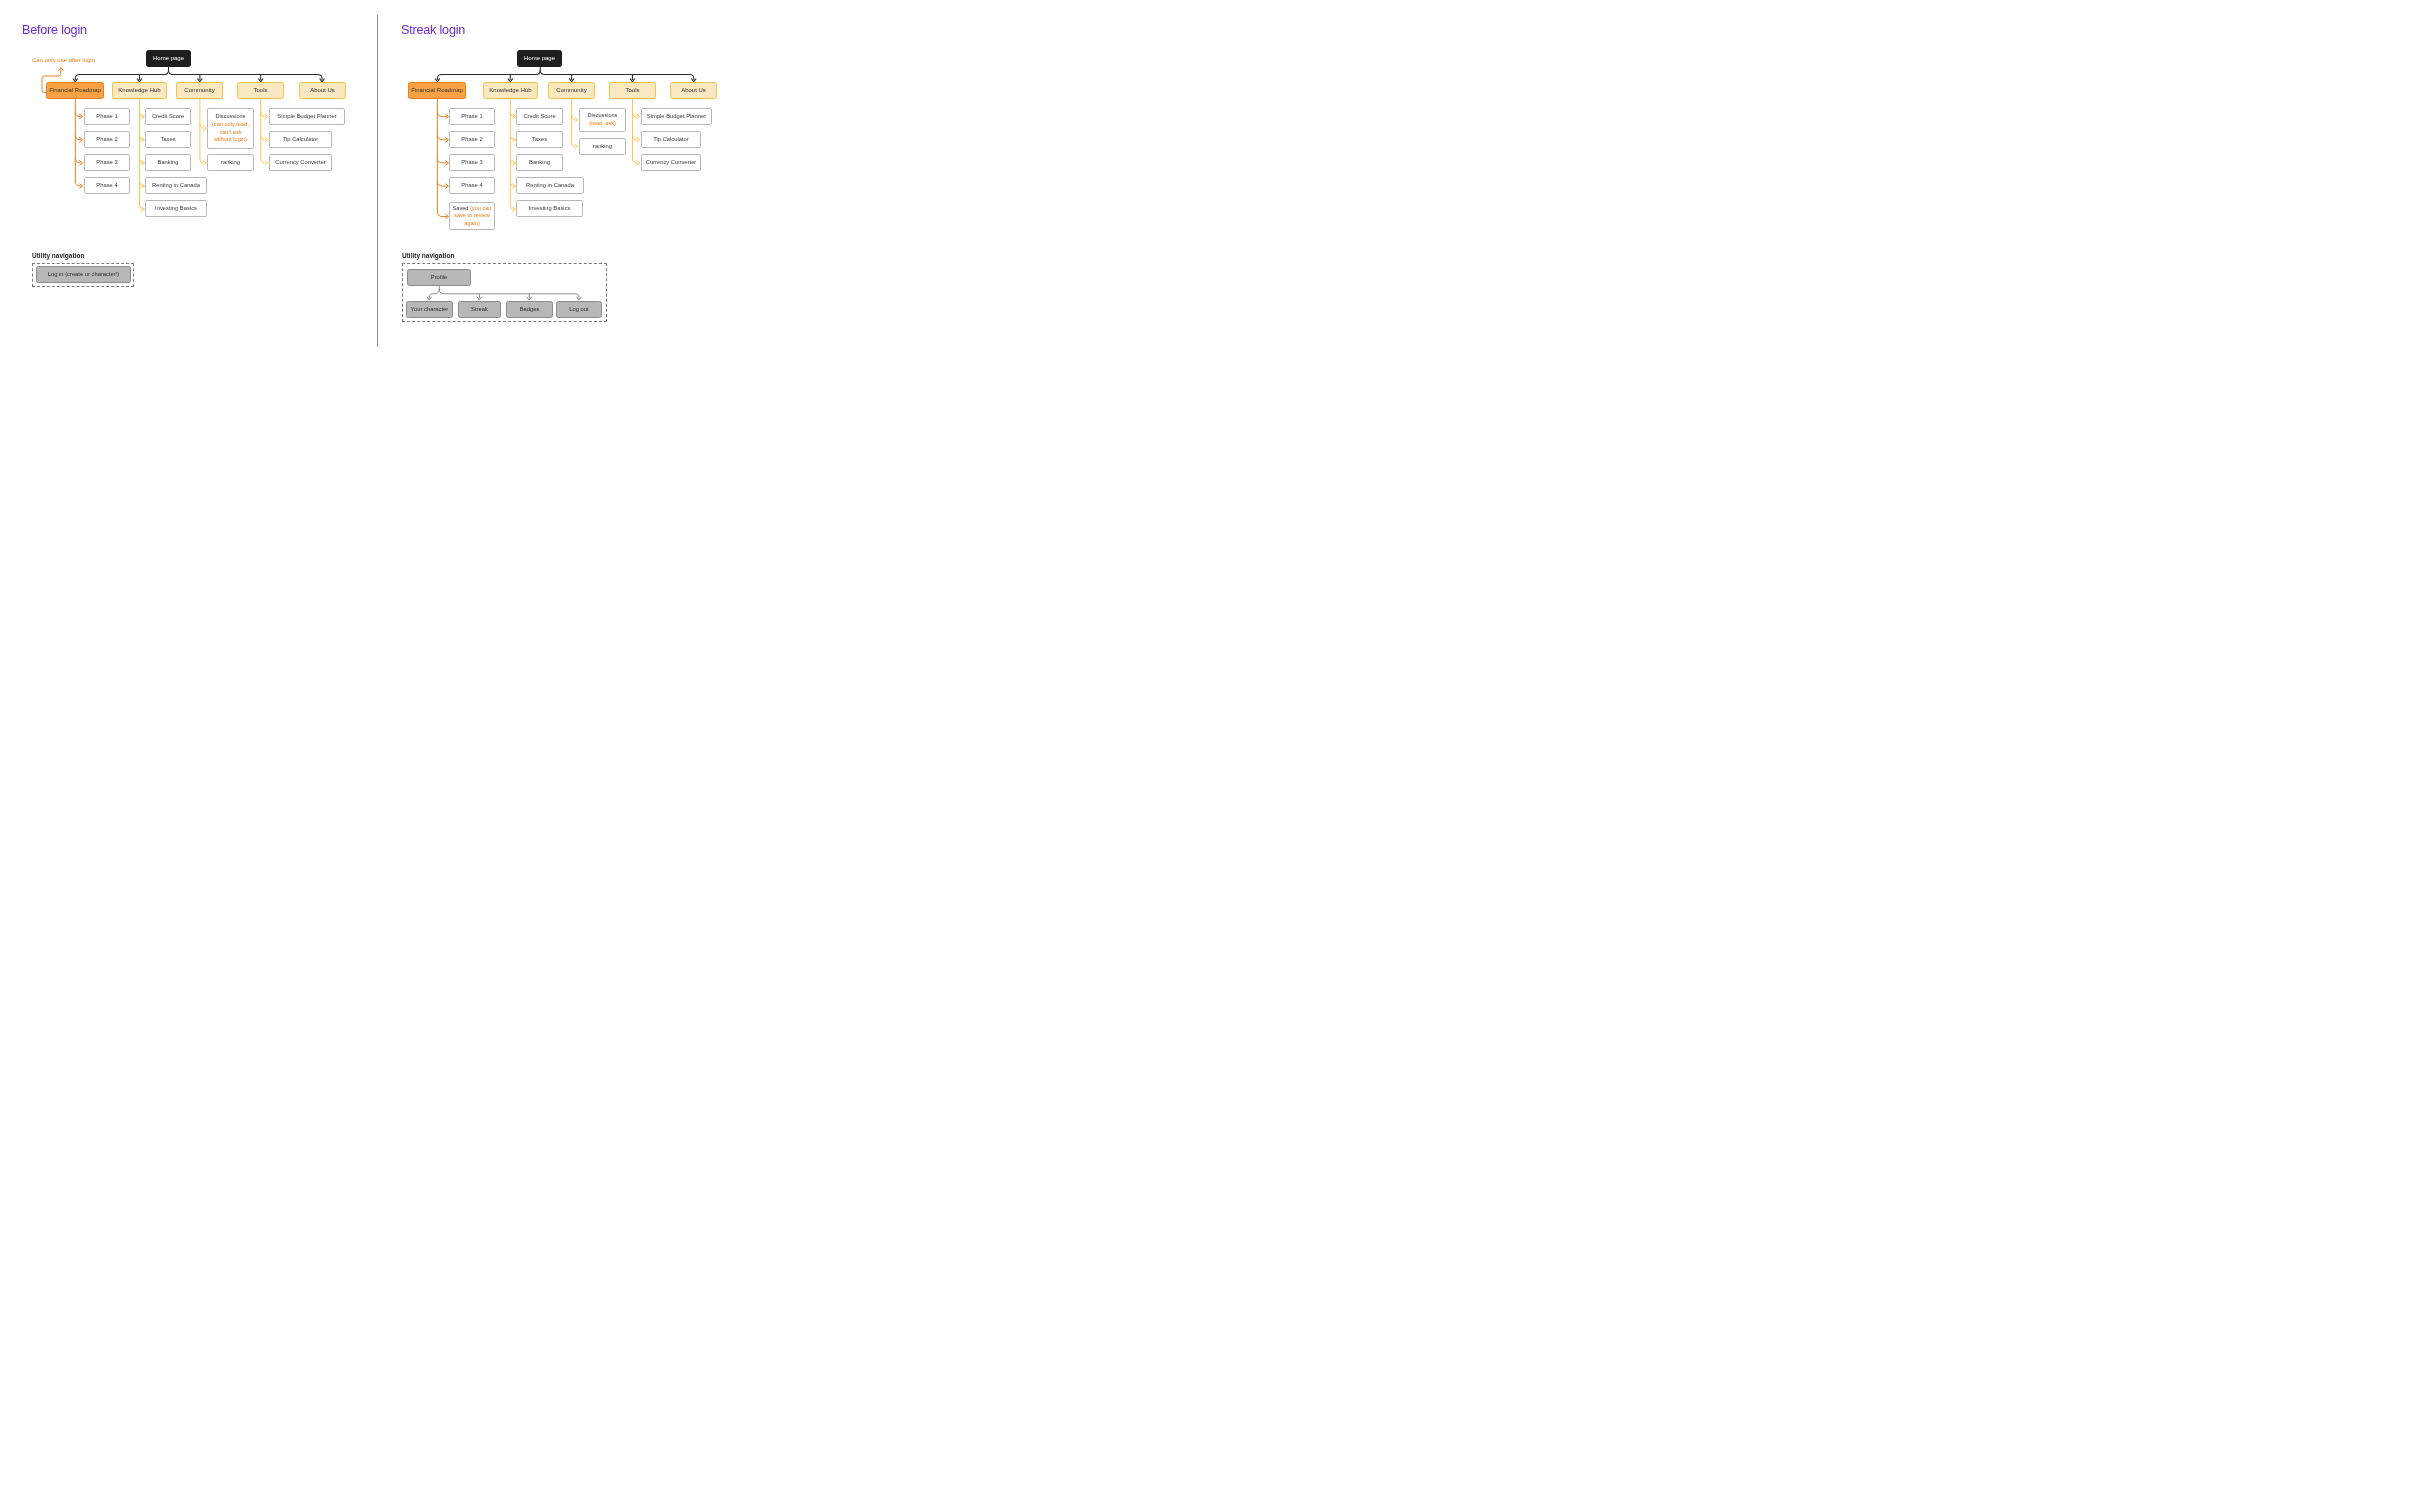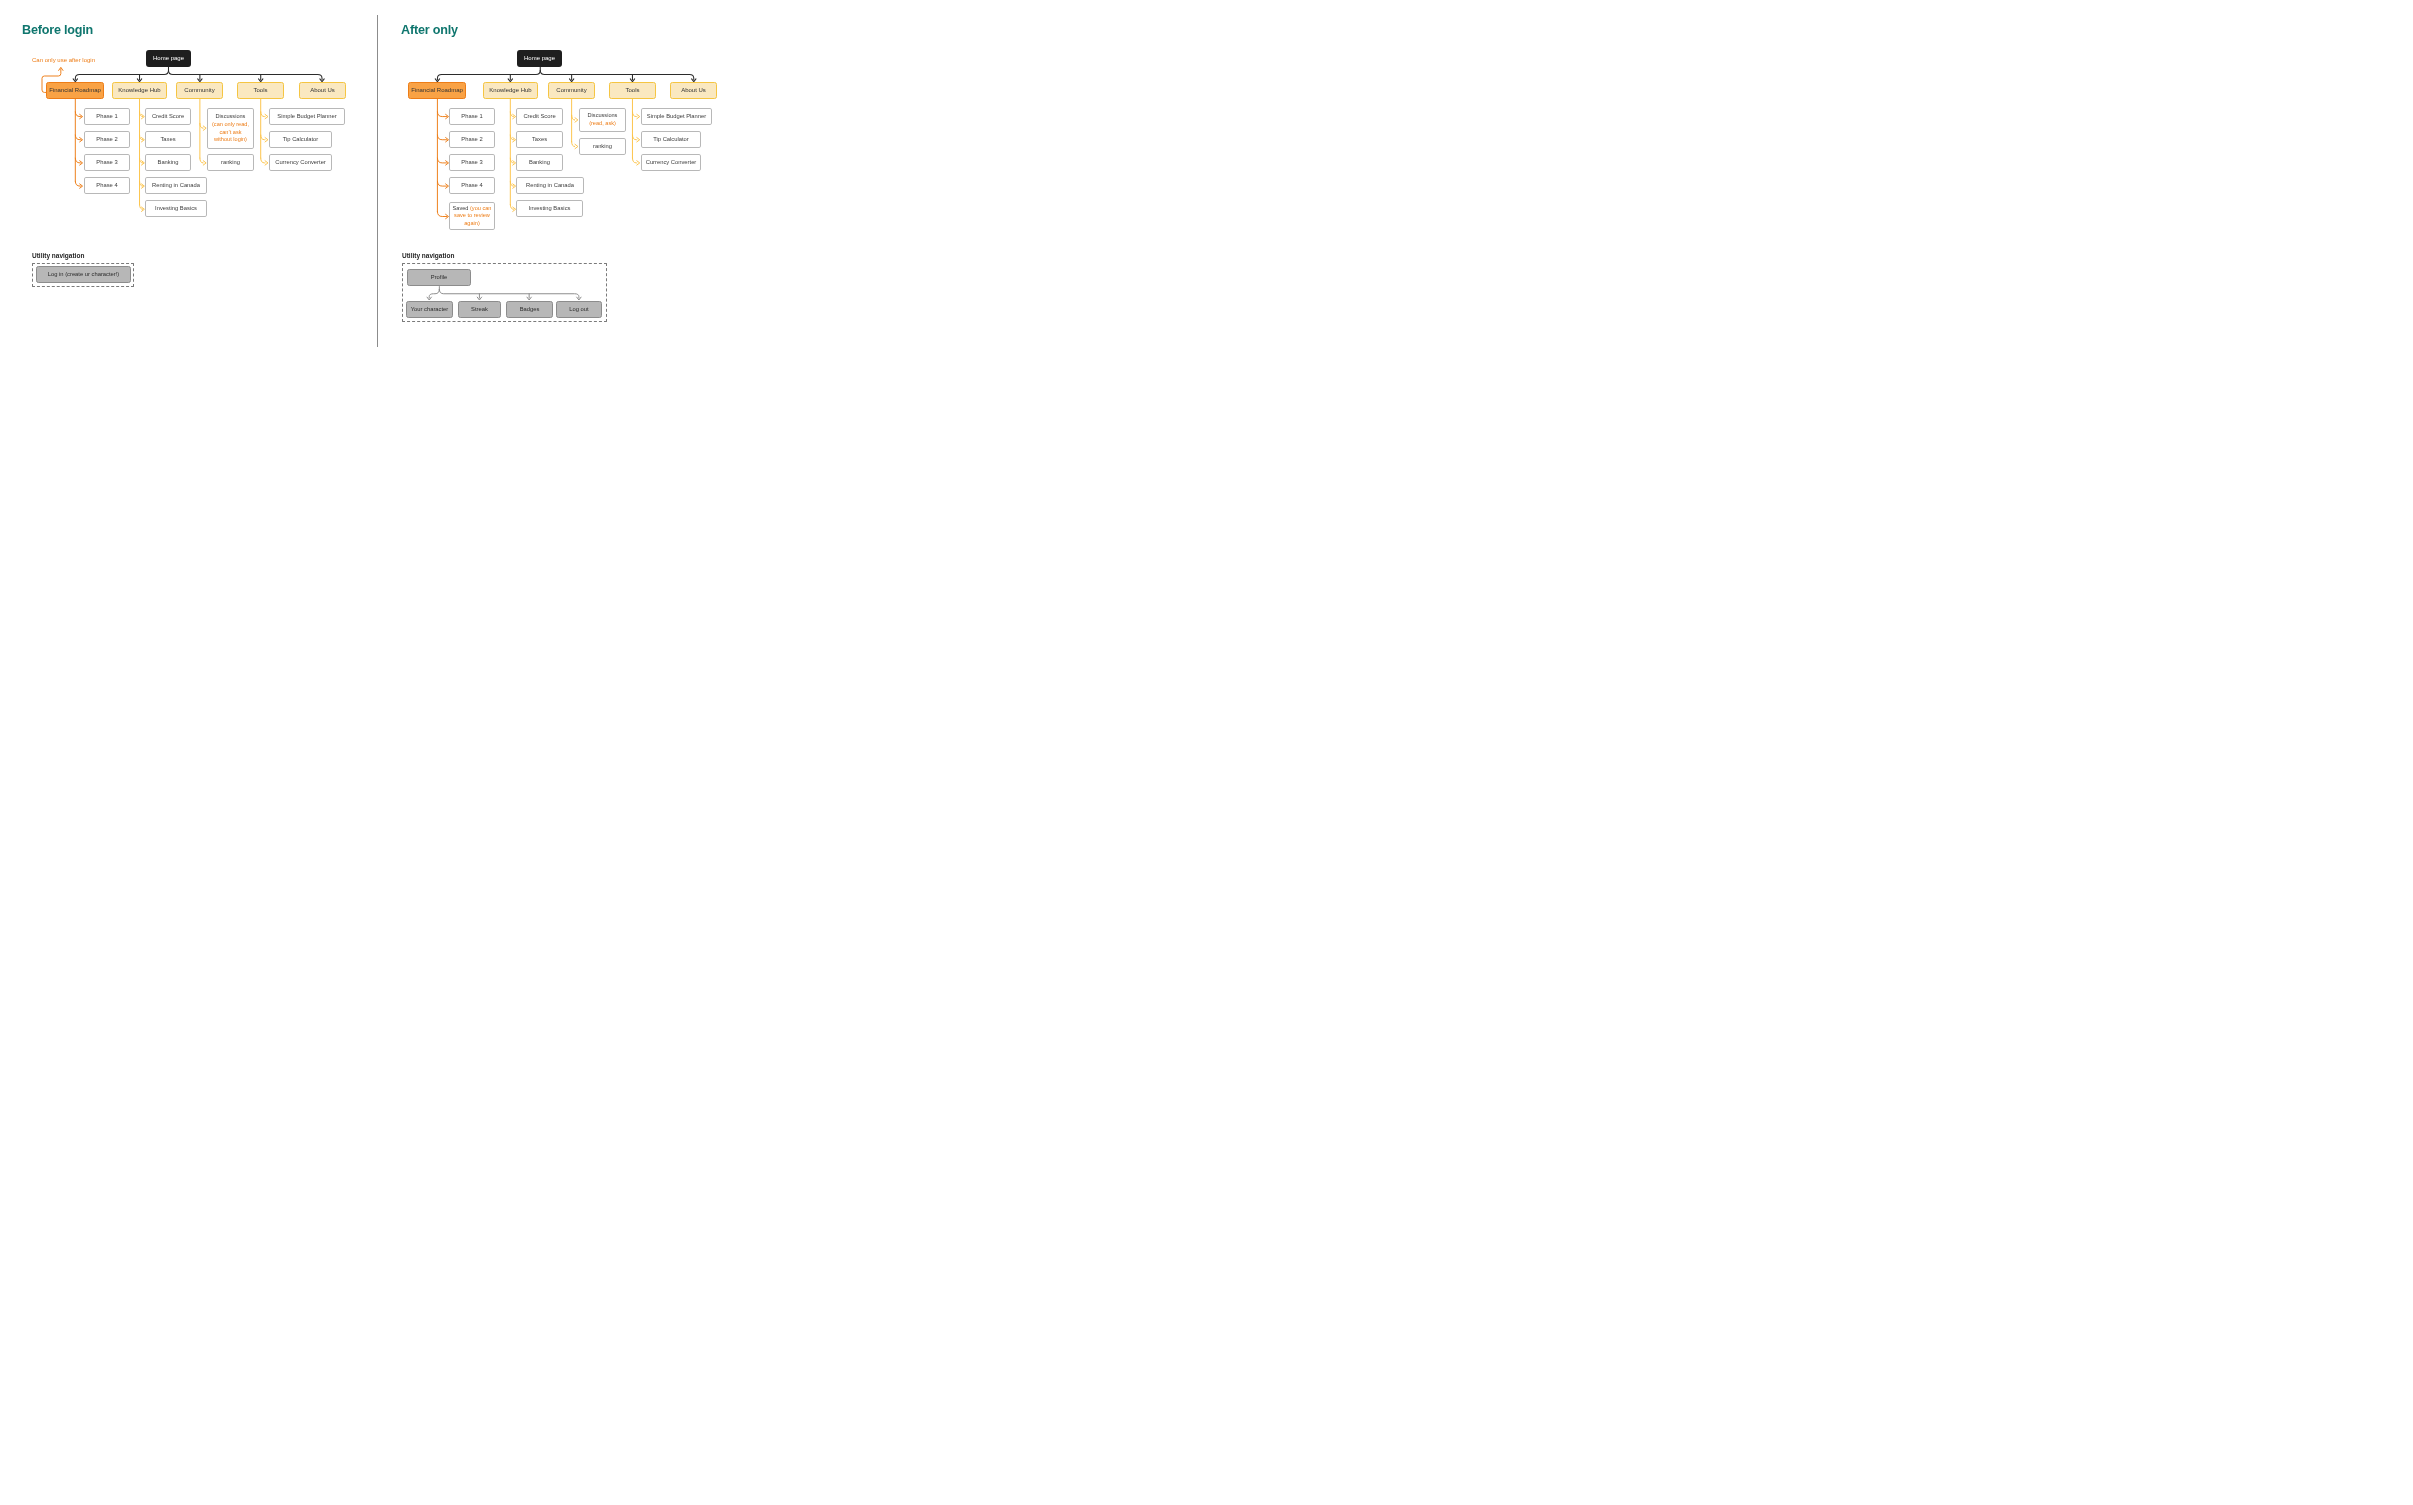--- a/index.html
+++ b/index.html
@@ -1,18 +1,18 @@
 <!DOCTYPE html>
 <html style="font-size:7.7px"><head>
 <meta charset="utf-8">
 <style>
   html,body{margin:0;padding:0;background:#ffffff;}
   body{font-family:"Liberation Sans", sans-serif;}
   #canvas{position:relative;width:800px;height:377px;background:#ffffff;overflow:hidden;}
-  .section-title{position:absolute;font-size:12.6px;font-weight:bold;color:#0f766e;letter-spacing:-0.2px;}
+  .section-title{position:absolute;font-size:12.6px;font-weight:normal;color:#6d28d9;letter-spacing:-0.2px;}
   .annotation{position:absolute;font-size:6px;color:#ED7D17;white-space:nowrap;}
   .node{position:absolute;display:flex;align-items:center;justify-content:center;text-align:center;
         box-sizing:border-box;border-radius:2.4px;color:#333333;font-size:6px;line-height:1.35;}
   .home{background:#1E1E1E;color:#ffffff;border-radius:2.9px;font-size:6px;}
   .primary{background:#F9A245;border:1px solid #ED7D17;}
   .secondary{background:#FAE8C0;border:1px solid #F5C542;}
   .leaf{background:#ffffff;border:0.7px solid #B8B8B8;border-radius:1.9px;font-size:5.8px;color:#3D3D3D;padding:1.4px 2.4px;}
   .leaf .block{display:block;}
   .note-orange{color:#ED7D17;}
   .small-note{font-size:5.6px;}
@@ -181,21 +181,21 @@
   <div class="node leaf" style="left:269px;top:108px;width:76px;height:17.4px;">Simple Budget Planner</div>
   <div class="node leaf" style="left:269px;top:131px;width:63px;height:17.4px;">Tip Calculator</div>
   <div class="node leaf" style="left:269px;top:154px;width:63px;height:17.4px;">Currency Converter</div>
 
   <div class="util-heading" style="left:32px;top:252px;">Utility navigation</div>
   <div class="dashed-box" style="left:32px;top:263px;width:102px;height:24px;"></div>
   <div class="node graybtn" style="left:36px;top:266px;width:95px;height:17.4px;">Log in (create ur character!)</div>
 
   <div class="divider" style="left:377px;top:14.5px;height:332px;"></div>
 
-  <div class="section-title" style="left:401px;top:23px;">After only</div>
+  <div class="section-title" style="left:401px;top:23px;">Streak login</div>
 
   <div class="node home" style="left:517px;top:50px;width:45px;height:17px;">Home page</div>
 
   <div class="node primary" style="left:408px;top:82px;width:58px;height:17px;">Financial Roadmap</div>
   <div class="node secondary" style="left:483px;top:82px;width:55px;height:17px;">Knowledge Hub</div>
   <div class="node secondary" style="left:548px;top:82px;width:47px;height:17px;">Community</div>
   <div class="node secondary" style="left:609px;top:82px;width:47px;height:17px;">Tools</div>
   <div class="node secondary" style="left:670px;top:82px;width:47px;height:17px;">About Us</div>
 
   <div class="node leaf" style="left:449px;top:108px;width:46px;height:17.4px;">Phase 1</div>

